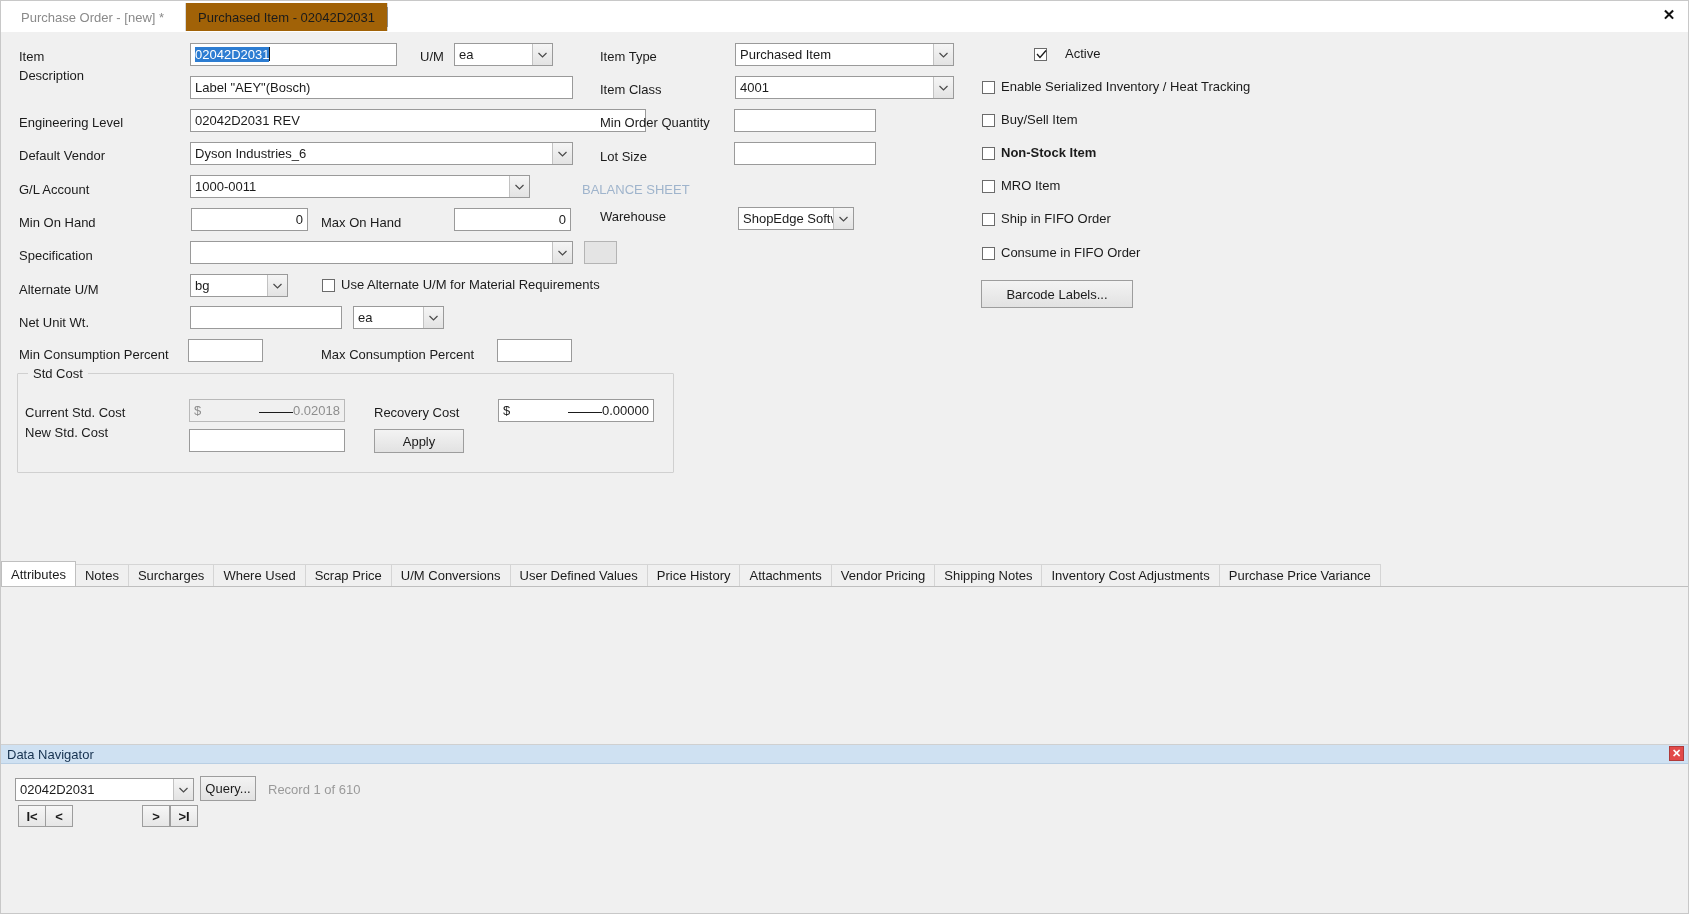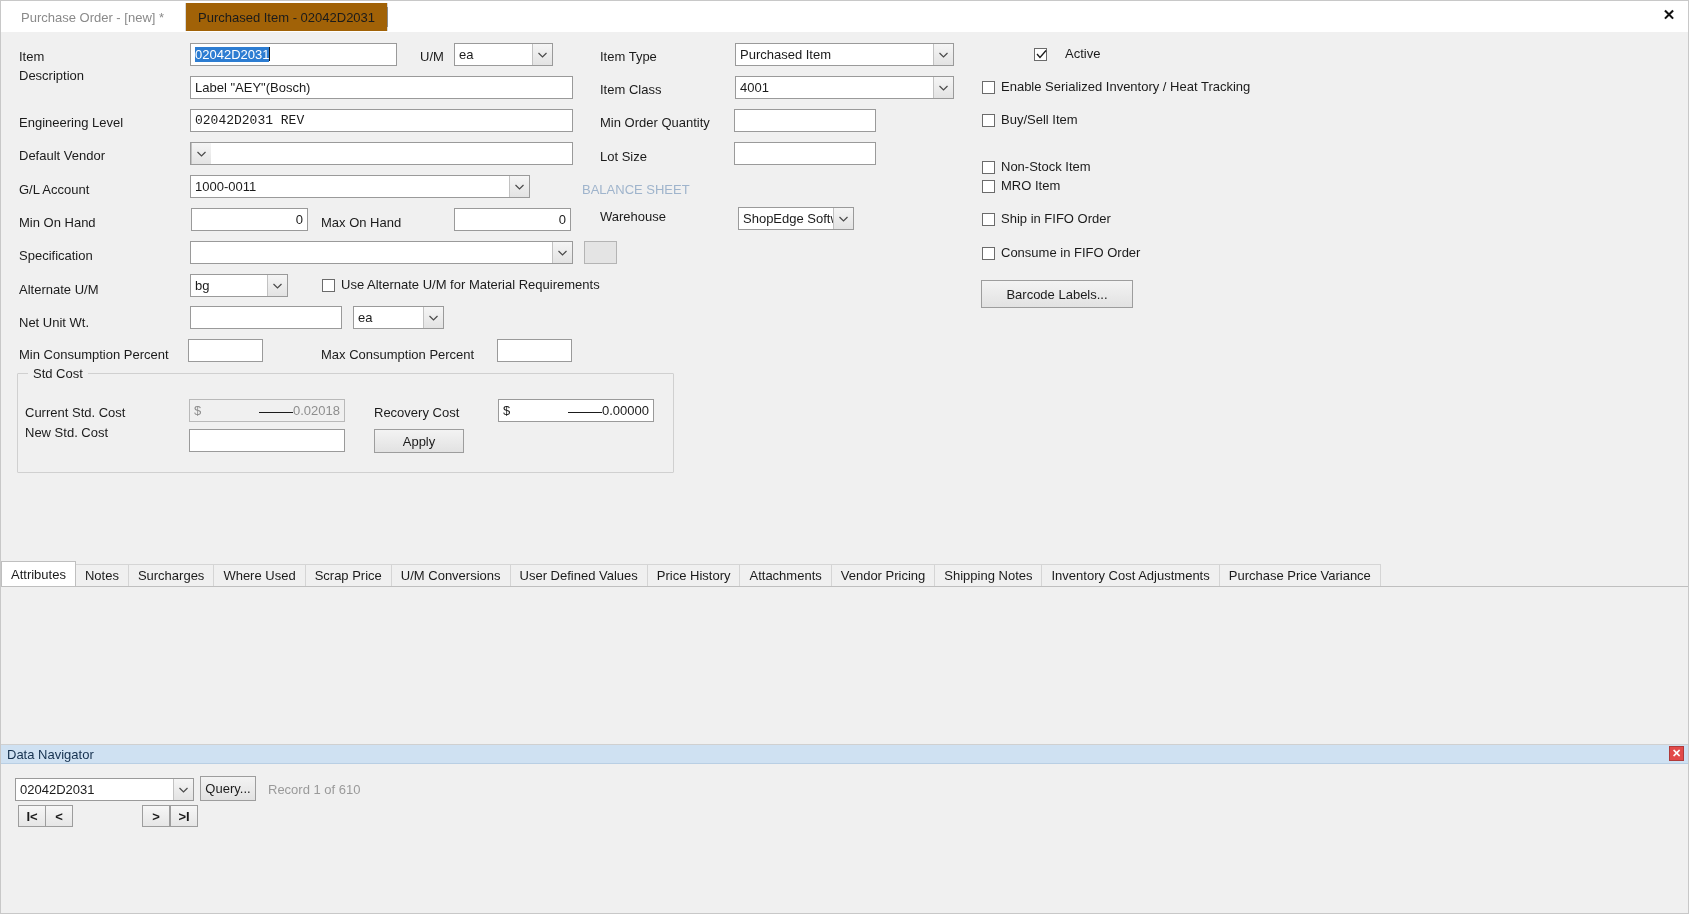--- a/index.html
+++ b/index.html
@@ -322,25 +322,26 @@
         <svg width="9" height="6" viewBox="0 0 9 6">
             <path d="M0.5 1 L4.5 5 L8.5 1" stroke="#4a4a4a" stroke-width="1.2" fill="none"></path>
           </svg>
       </span>
     </div>
 
     <div class="tbox" style="left:189px; top:44px; width:383px;">
       <span>Label "AEY"(Bosch)</span>
     </div>
 
-    <div class="tbox" style="left:189px; top:77px; width:383px;font-family:Liberation Mono, monospace;">
+    <div class="tbox" style="left:189px; top:77px; width:456px;">
       <span>02042D2031 REV</span>
     </div>
 
     <div class="combo" style="left:189px; top:110px; width:383px;">
+      <span class="ctext">Dyson Industries_6</span>
       <span class="carrow">
         <svg width="9" height="6" viewBox="0 0 9 6">
             <path d="M0.5 1 L4.5 5 L8.5 1" stroke="#4a4a4a" stroke-width="1.2" fill="none"></path>
           </svg>
       </span>
     </div>
 
     <div class="combo" style="left:189px; top:143px; width:340px;">
       <span class="ctext">1000-0011</span>
       <span class="carrow">
@@ -475,21 +476,21 @@
       <span>Active</span>
     </div>
     <div class="cbx" style="left:981px; top:47px;">
       <span class="box"></span>
       <span>Enable Serialized Inventory / Heat Tracking</span>
     </div>
     <div class="cbx" style="left:981px; top:80px;">
       <span class="box"></span>
       <span>Buy/Sell Item</span>
     </div>
-    <div class="cbx" style="left:981px; top:127px;">
+    <div class="cbx" style="left:981px; top:113px;font-weight:bold;">
       <span class="box"></span>
       <span>Non-Stock Item</span>
     </div>
     <div class="cbx" style="left:981px; top:146px;">
       <span class="box"></span>
       <span>MRO Item</span>
     </div>
     <div class="cbx" style="left:981px; top:179px;">
       <span class="box"></span>
       <span>Ship in FIFO Order</span>

